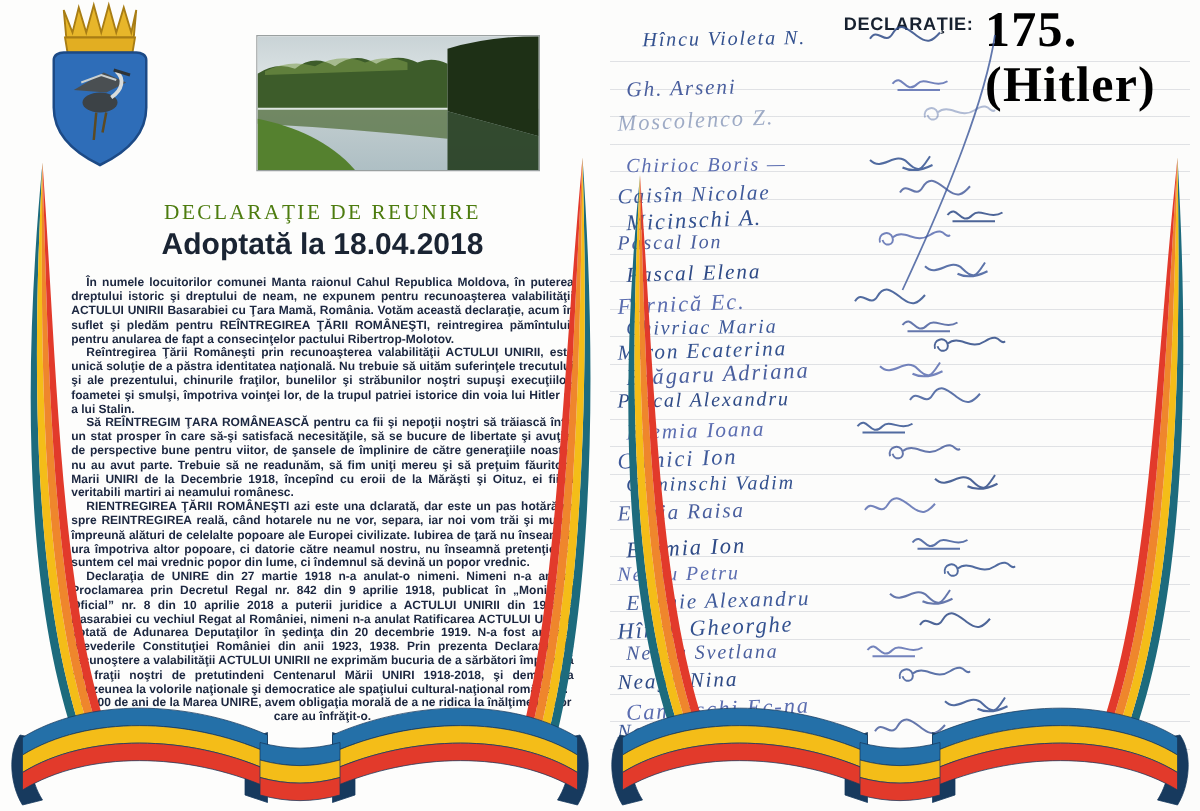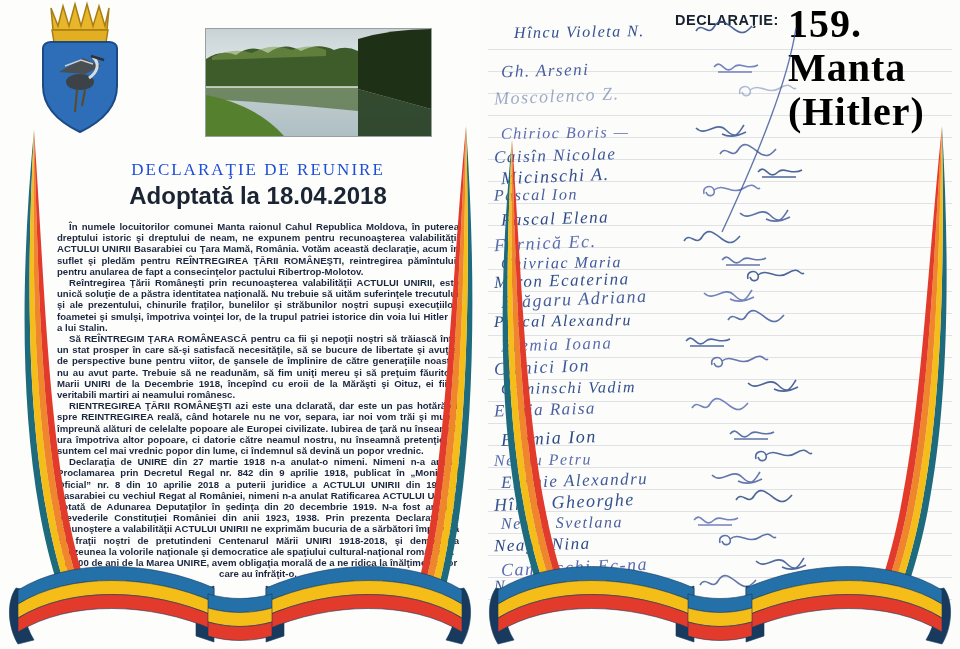--- a/index.html
+++ b/index.html
@@ -10,21 +10,21 @@
   html,body{margin:0;padding:0;background:#e8e8e8;}
   #stage{position:relative;width:960px;height:649px;background:#ffffff;
          overflow:hidden;border-bottom:3px solid #1b1b1b;
          font-family:"Liberation Sans",sans-serif;}
   
   #left-page{position:absolute;left:0;top:0;width:480px;height:649px;background:#fdfdfc;}
   #coat-of-arms{position:absolute;left:25px;top:0px;}
   #landscape-photo{position:absolute;left:205px;top:28px;border:1px solid #9aa0a0;}
   #decl-title{position:absolute;left:57px;top:160px;width:402px;text-align:center;
       font-family:"Liberation Serif",serif;font-size:17px;letter-spacing:2px;
-      color:#1d4ed8;font-weight:normal;}
+      color:#4d7c0f;font-weight:normal;}
   #decl-subtitle{position:absolute;left:57px;top:182px;width:402px;text-align:center;
       font-size:24px;font-weight:bold;color:#1a2433;letter-spacing:0px;}
   #decl-body{position:absolute;left:57px;top:221px;width:402px;color:var(--text-dark);
       font-size:9.6px;line-height:11.2px;font-weight:bold;text-align:justify;}
   #decl-body p{margin:0;text-indent:12px;}
   #decl-body p.center{text-align:center;text-indent:0;}
   
   #right-page{position:absolute;left:480px;top:0;width:480px;height:649px;background:#fcfcfb;}
   #ruled-lines{position:absolute;left:488px;top:28px;width:464px;height:585px;
       background:repeating-linear-gradient(to bottom,
@@ -98,22 +98,21 @@
         <p>Reîntregirea Ţării Româneşti prin recunoaşterea valabilităţii ACTULUI UNIRII, este unică soluţie de a păstra identitatea naţională. Nu trebuie să uităm suferinţele trecutului şi ale prezentului, chinurile fraţilor, bunelilor şi străbunilor noştri supuşi execuţiilor, foametei şi smulşi, împotriva voinţei lor, de la trupul patriei istorice din voia lui Hitler şi a lui Stalin.</p>
         <p>Să REÎNTREGIM ŢARA ROMÂNEASCĂ pentru ca fii şi nepoţii noştri să trăiască într-un stat prosper în care să-şi satisfacă necesităţile, să se bucure de libertate şi avuţie, de perspective bune pentru viitor, de şansele de împlinire de către generaţiile noastre nu au avut parte. Trebuie să ne readunăm, să fim uniţi mereu şi să preţuim făuritorii  Marii UNIRI de la  Decembrie 1918, începînd cu eroii de la Mărăşti şi Oituz, ei fiind veritabili martiri ai neamului românesc.</p>
         <p>RIENTREGIREA ŢĂRII ROMÂNEŞTI azi este una dclarată, dar este un pas hotărător spre REINTREGIREA reală, când hotarele nu ne vor, separa, iar noi vom trăi şi munci împreună alături de celelalte popoare ale Europei civilizate.  Iubirea de ţară nu înseamnă ura împotriva altor popoare, ci datorie către neamul nostru, nu înseamnă pretenţie că suntem cel mai vrednic popor din lume, ci îndemnul să devină un popor vrednic.</p>
         <p>Declaraţia de UNIRE din 27 martie 1918 n-a anulat-o nimeni. Nimeni n-a anulat Proclamarea prin Decretul Regal nr. 842 din 9 aprilie 1918, publicat în „Monitorul Oficial” nr. 8 din 10 aprilie 2018 a puterii juridice a ACTULUI UNIRII din 1918 a Basarabiei cu vechiul Regat al României, nimeni n-a anulat Ratificarea ACTULUI UNIRII, votată de Adunarea Deputaţilor în şedinţa din 20 decembrie 1919. N-a  fost anulate prevederile Constituţiei României din anii 1923, 1938. Prin prezenta Declaraţie de recunoştere a valabilităţii ACTULUI UNIRII ne exprimăm bucuria de a sărbători împreună cu fraţii noştri de pretutindeni Centenarul Mării UNIRI 1918-2018, şi demonstra adezeunea la volorile naţionale şi democratice ale spaţiului cultural-naţional românesc.</p>
         <p class="center">La 100 de ani de la Marea UNIRE, avem obligaţia morală de a ne ridica la înălţimea celor care au înfrăţit-o.</p>
       </div>
 
     <div id="signatures-heading">DECLARAŢIE:</div>
 
     <div id="page-index">
-      <div>159.</div>
-      <div>Manta</div>
+      <div>175.</div>
       <div>(Hitler)</div>
     </div>
 
     <div id="signatures">
         <div class="sig-row" style="top: 23px; left: 494px; margin-left: 20px;"><span class="sig-name" style="color: rgb(51, 81, 143); font-size: 16px; display: inline-block; transform: rotate(-0.8deg);">Hîncu Violeta N.</span><svg width="64" height="22" viewBox="0 0 64 22" class="sig-flourish" style="left: 180px;">
             <path d="M2,12 C8,2 14,18 20,8 S32,4 40,10 S52,14 58,7" stroke="#2e4a86" stroke-width="1.6" fill="none" opacity=".85"></path>
           </svg></div>
         <div class="sig-row" style="top: 61px; left: 501px;"><span class="sig-name" style="color: rgb(74, 95, 158); font-size: 17px; display: inline-block; transform: rotate(-1.6deg);">Gh. Arseni</span><svg width="64" height="22" viewBox="0 0 64 22" class="sig-flourish" style="left: 211px;">
             <path d="M2,10 C10,0 12,20 22,10 C28,4 36,14 46,8 M6,15 L40,15" stroke="#5b6db0" stroke-width="1.6" fill="none" opacity=".85"></path>
           </svg></div>

